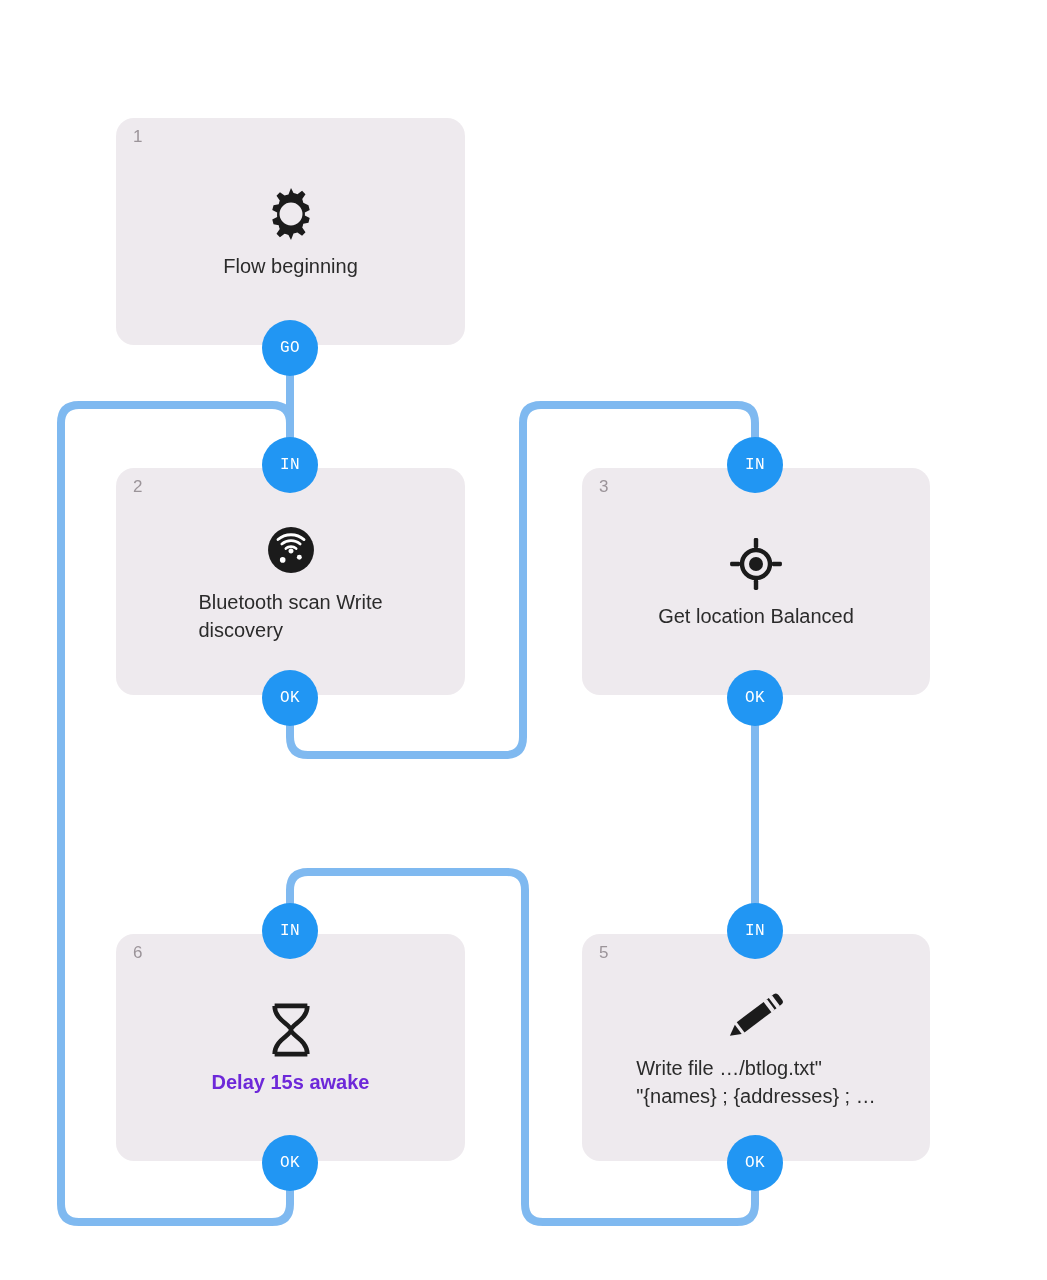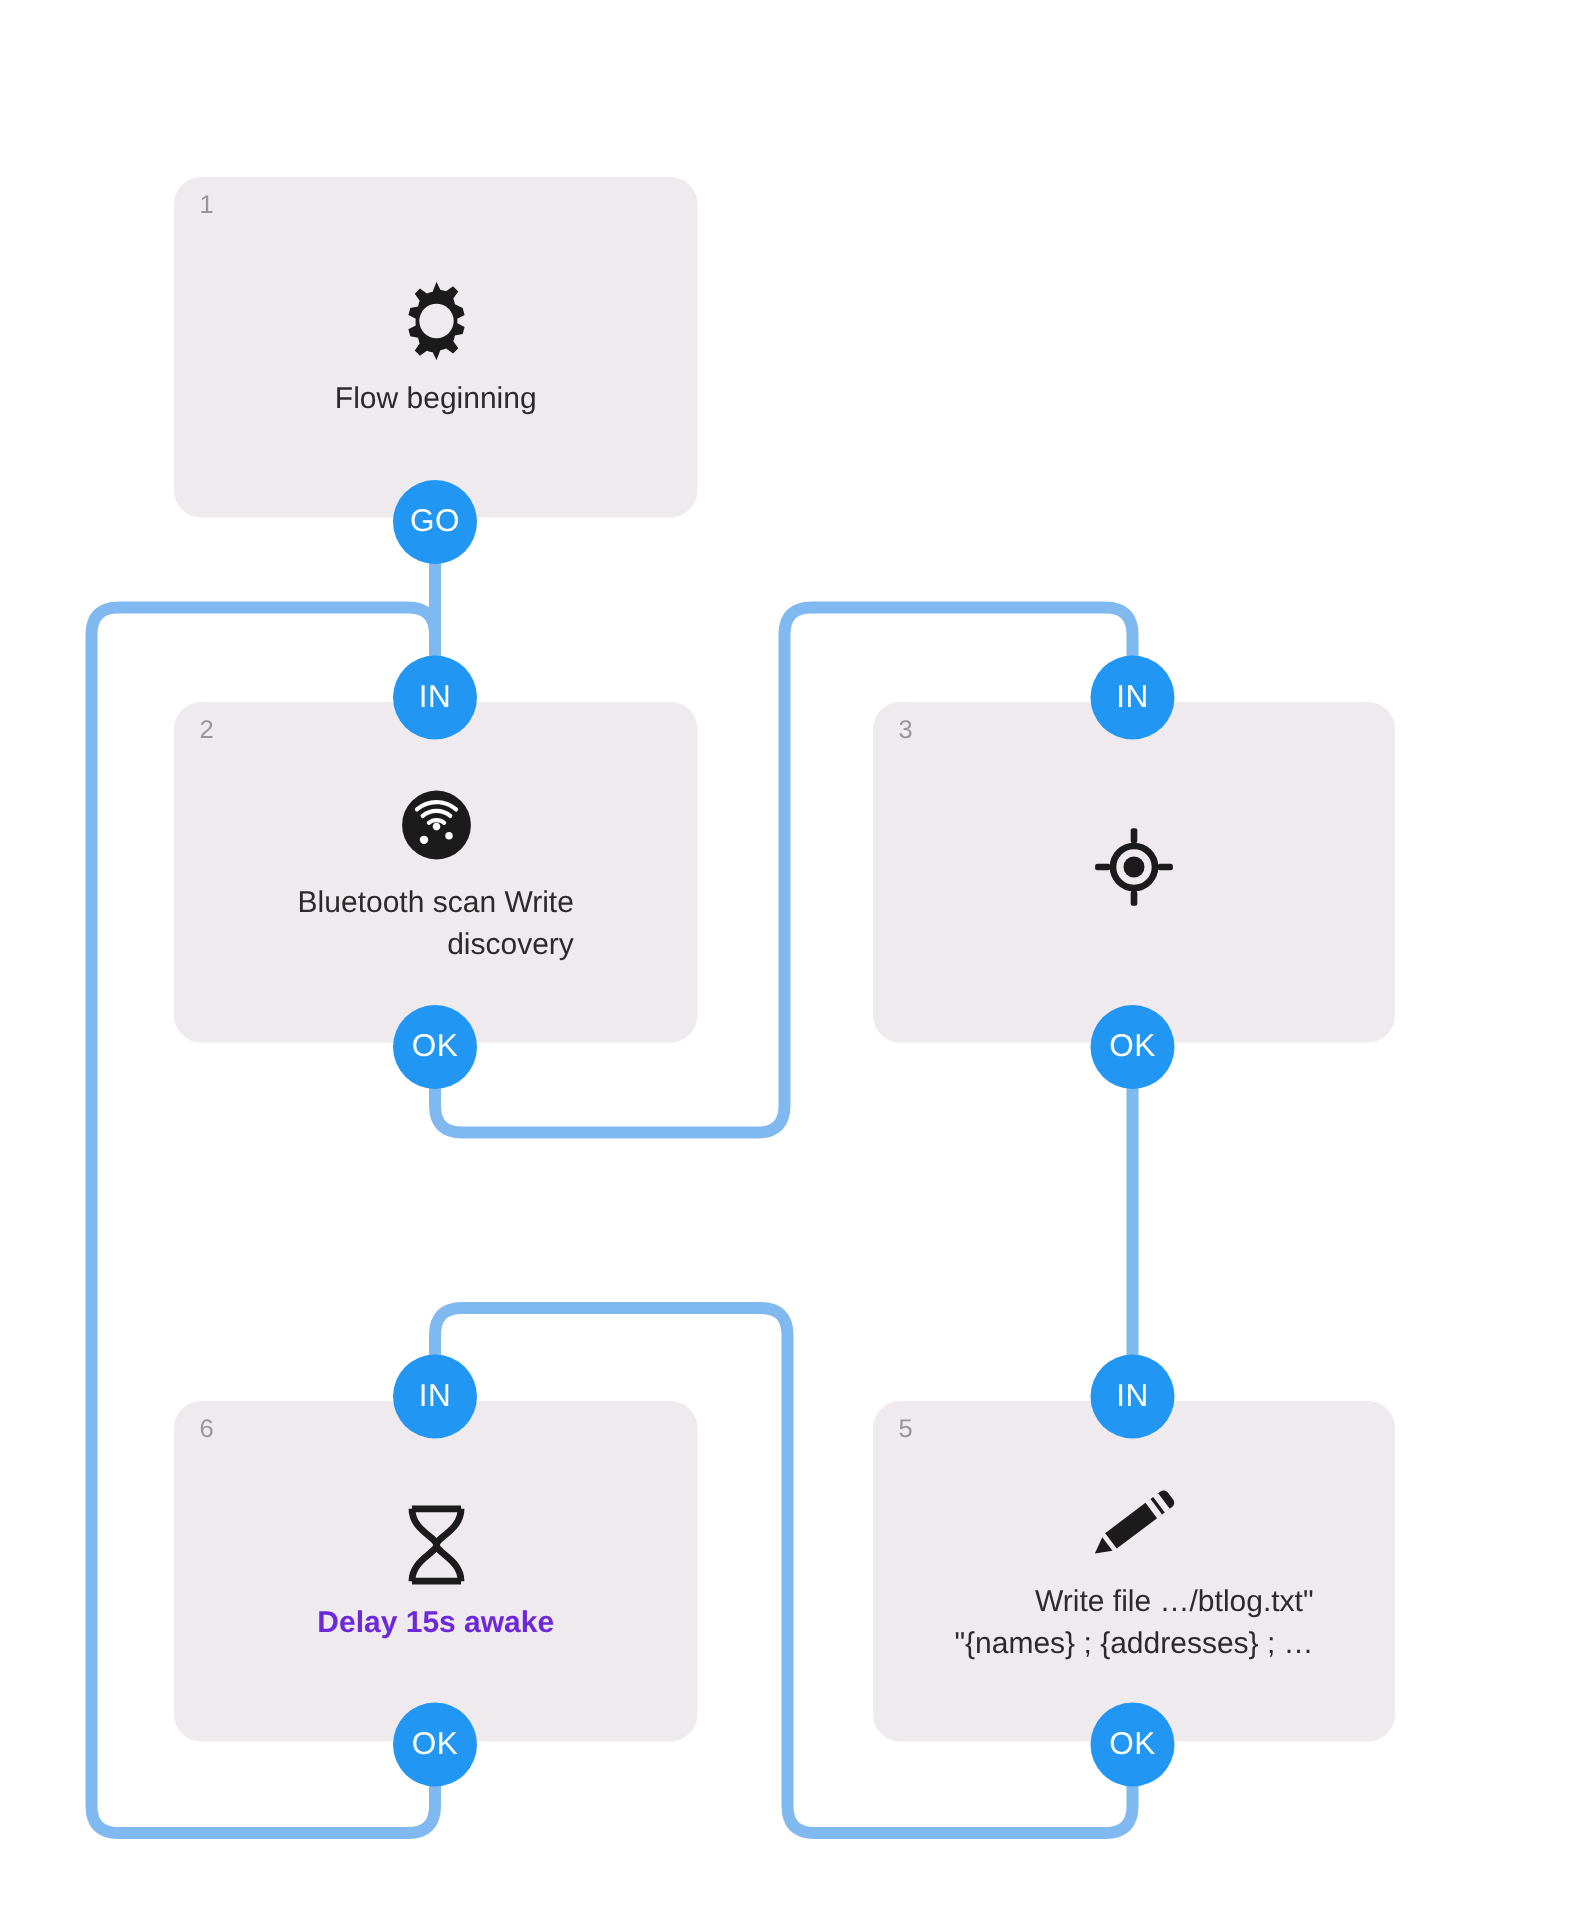--- a/index.html
+++ b/index.html
@@ -64,40 +64,41 @@
     align-items: center;
     justify-content: center;
     margin-bottom: 8px;
     color: #1b1b1b;
   }
   .node-icon svg { display: block; }
   .node-label {
     font-size: 20px;
     line-height: 28px;
     color: #2b2b2b;
-    text-align: right;
+    text-align: left;
     max-width: 300px;
     white-space: pre-line;
   }
 
   
   .port {
     position: absolute;
     z-index: 3;
     width: 56px;
     height: 56px;
     border-radius: 50%;
     background: #2196f3;
     color: #ffffff;
-    font-size: 21px;
+    font-size: 16px;
     letter-spacing: 0.4px;
     display: flex;
     align-items: center;
     justify-content: center;
     cursor: pointer;
+    font-family: Liberation Mono, monospace;
   }
 </style>
 </head>
 <body>
 
 <div id="canvas">
 
   <svg id="edge-layer" viewBox="0 0 1047 1280" xmlns="http://www.w3.org/2000/svg">
       <path d="M 290 372 L 290 442" stroke="#7fb9f0" stroke-width="8"></path>
       <path d="M 290 722 L 290 737 Q 290 755 308 755 L 505 755 Q 523 755 523 737 L 523 423 Q 523 405 541 405 L 737 405 Q 755 405 755 423 L 755 442" stroke="#7fb9f0" stroke-width="8"></path>
@@ -141,20 +142,21 @@
         <div class="node-icon" style="color: rgb(27, 27, 27);">
   <svg width="56" height="56" viewBox="0 0 24 24" aria-hidden="true">
     <circle cx="12" cy="12" r="6.0" fill="none" stroke="currentColor" stroke-width="1.9"></circle>
     <circle cx="12" cy="12" r="3.0" fill="currentColor"></circle>
     <rect x="11.05" y="0.9" width="1.9" height="4.3" rx="0.6" fill="currentColor"></rect>
     <rect x="11.05" y="18.8" width="1.9" height="4.3" rx="0.6" fill="currentColor"></rect>
     <rect x="0.9" y="11.05" width="4.3" height="1.9" rx="0.6" fill="currentColor"></rect>
     <rect x="18.8" y="11.05" width="4.3" height="1.9" rx="0.6" fill="currentColor"></rect>
   </svg>
 </div>
+        <div class="node-label" style="color: rgb(43, 43, 43);">Get location Balanced</div>
       </div>
       <div class="port" style="left: 727px; top: 437px; background: rgb(33, 150, 243); color: rgb(255, 255, 255);">IN</div>
       <div class="port" style="left: 727px; top: 670px; background: rgb(33, 150, 243); color: rgb(255, 255, 255);">OK</div>
       <div class="node" style="left: 582px; top: 934px; width: 348px; height: 227px; background: rgb(238, 234, 238); border-radius: 18px;">
         <div class="node-index" style="color: rgb(155, 148, 153);">5</div>
         <div class="node-icon" style="color: rgb(27, 27, 27);">
   <svg width="56" height="56" viewBox="0 0 24 24" aria-hidden="true">
     <g transform="rotate(8 12 12)">
       <path fill="currentColor" d="M2.1 21.9l1.45-4.9 3.45 3.45-4.9 1.45z"></path>
       <path fill="currentColor" d="M4.2 15.75l10.2-10.2 3.9 3.9-10.2 10.2-3.9-3.9z"></path>

